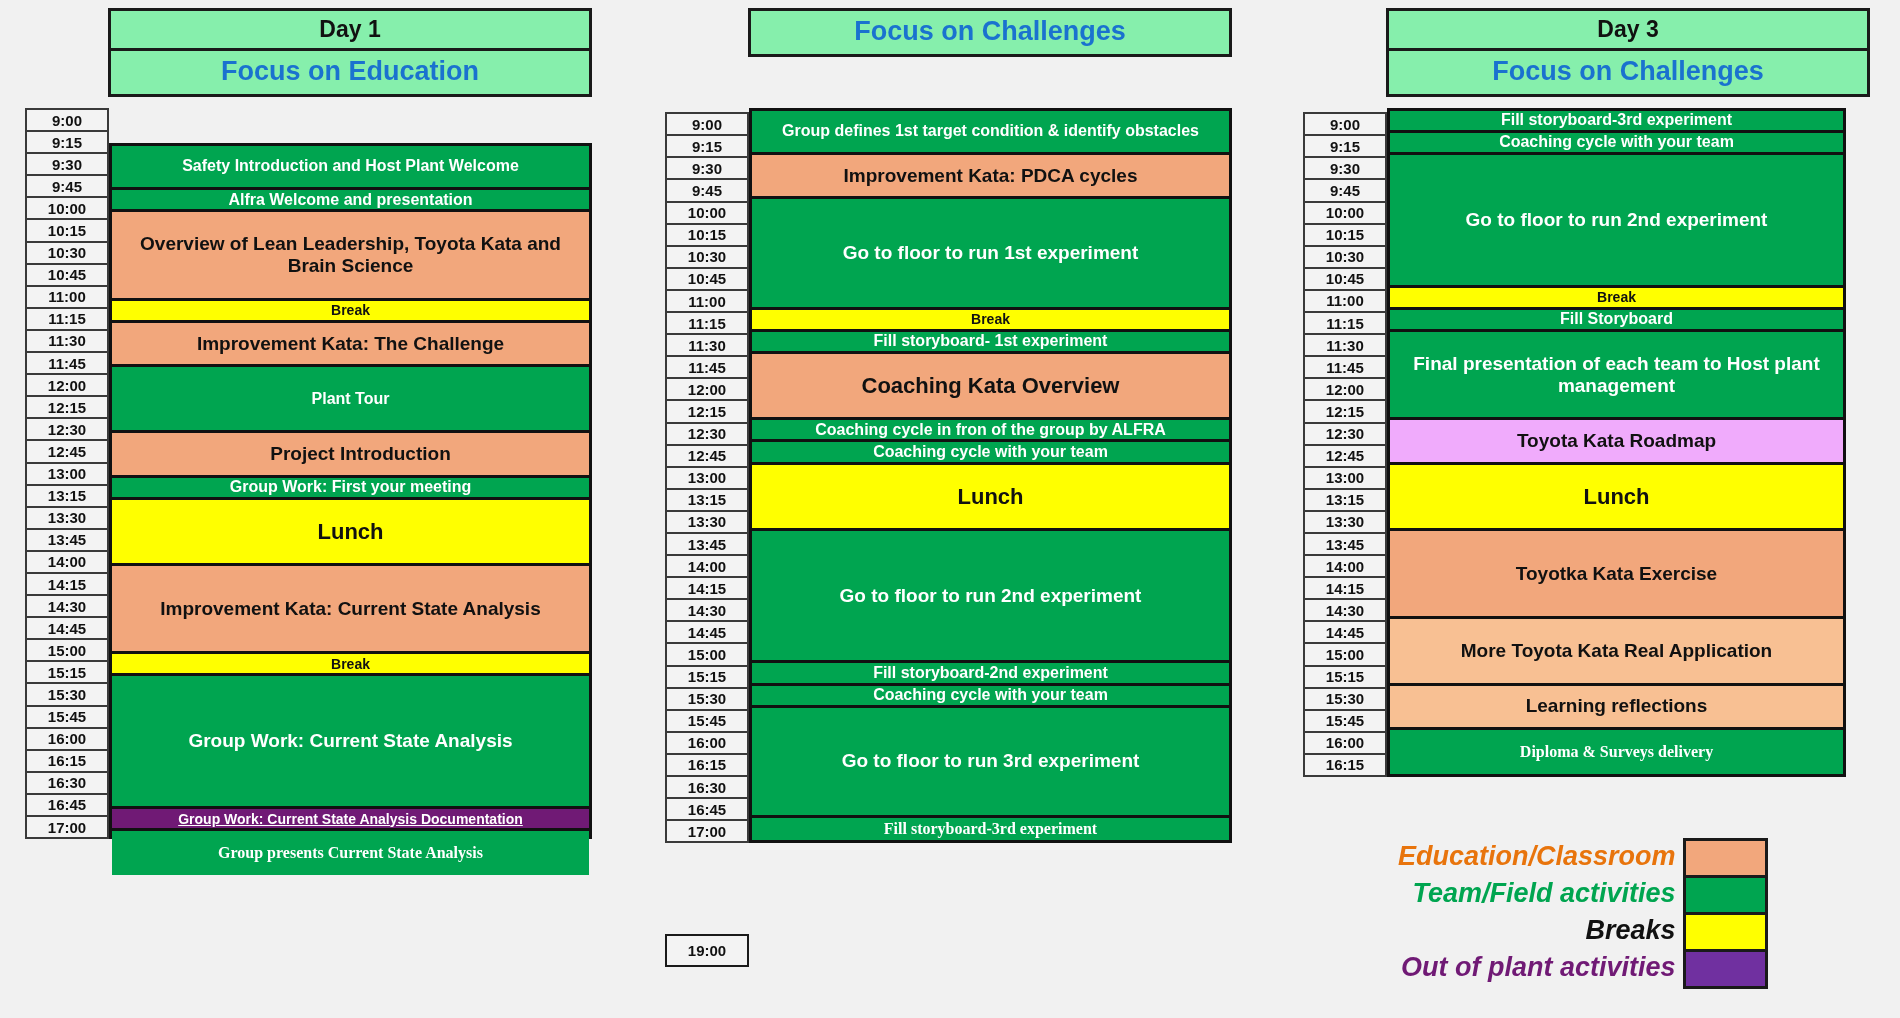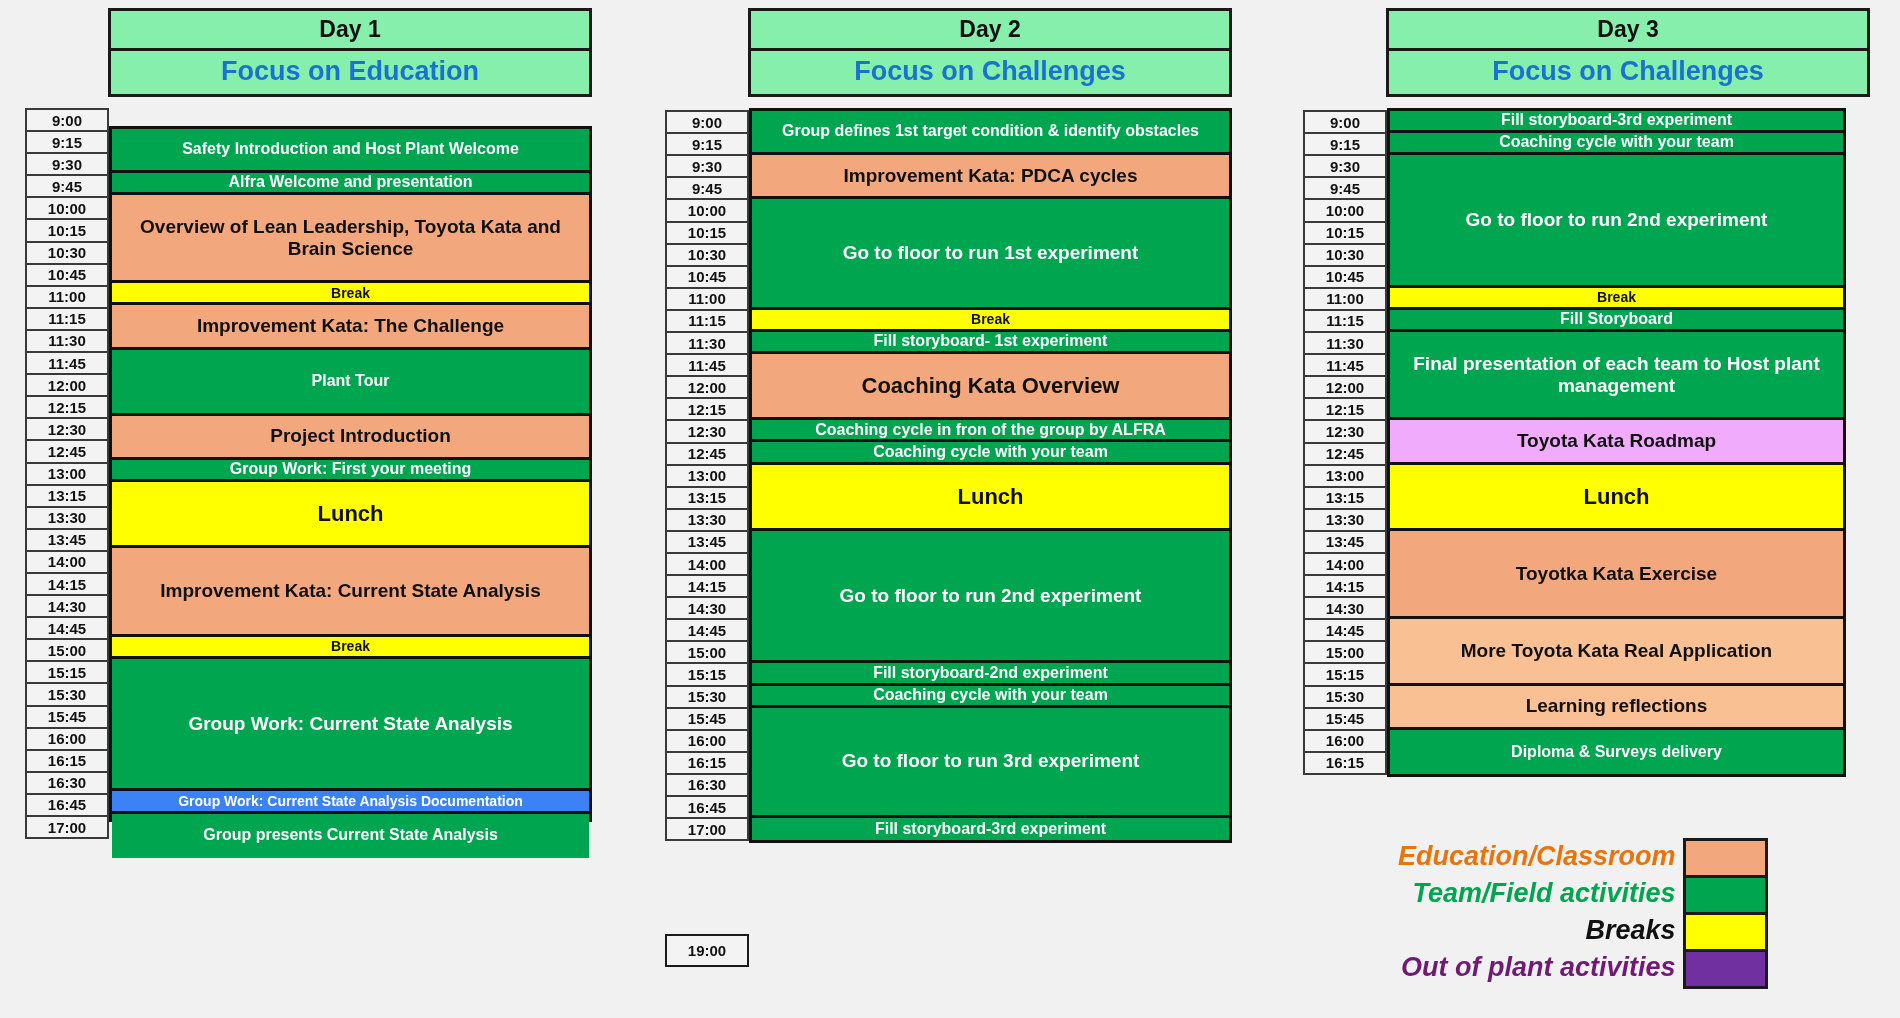--- a/index.html
+++ b/index.html
@@ -37,21 +37,21 @@
     font-size: 27px;
     color: #1a72cf;
     padding: 6px 0 9px 0;
     line-height: 1.05;
   }
 
   
   .sched {
     position: absolute;
     display: flex;
-    align-items: center;
+    align-items: flex-end;
   }
   .time-col {
     width: 84px;
     flex: 0 0 84px;
     box-sizing: border-box;
     border: 2px solid #3a3a3a;
     border-bottom: none;
     background: #f3f3f3;
   }
   .time-cell {
@@ -83,21 +83,21 @@
     display: flex;
     align-items: center;
     justify-content: center;
     text-align: center;
     font-weight: bold;
     line-height: 1.15;
     padding: 0 10px;
     border-bottom: 3px solid #111;
     overflow: hidden;
   }
-  .block:last-child { border-bottom: none; }
+  .block:last-child { border-bottom: none; font-family: Liberation Serif, serif; }
 
   
   .fs-sm  { font-size: 14px; }
   .fs-md  { font-size: 16px; }
   .fs-lg  { font-size: 19px; }
   .fs-xl  { font-size: 22px; }
 
   
   .dinner {
     position: absolute;
@@ -216,26 +216,25 @@
         <div class="block fs-lg" style="flex: 0 0 88.4px; height: 88.4px; background: rgb(242, 167, 124); color: rgb(17, 17, 17);">Overview of Lean Leadership, Toyota Kata and Brain Science</div>
         <div class="block fs-sm" style="flex: 0 0 22.1px; height: 22.1px; background: rgb(255, 255, 0); color: rgb(17, 17, 17);">Break</div>
         <div class="block fs-lg" style="flex: 0 0 44.2px; height: 44.2px; background: rgb(242, 167, 124); color: rgb(17, 17, 17);">Improvement Kata: The Challenge</div>
         <div class="block fs-md" style="flex: 0 0 66.3px; height: 66.3px; background: rgb(0, 165, 80); color: rgb(255, 255, 255);">Plant Tour</div>
         <div class="block fs-lg" style="flex: 0 0 44.2px; height: 44.2px; background: rgb(242, 167, 124); color: rgb(17, 17, 17); padding-left: 30px;">Project Introduction</div>
         <div class="block fs-md" style="flex: 0 0 22.1px; height: 22.1px; background: rgb(0, 165, 80); color: rgb(255, 255, 255);">Group Work: First your meeting</div>
         <div class="block fs-xl" style="flex: 0 0 66.3px; height: 66.3px; background: rgb(255, 255, 0); color: rgb(17, 17, 17);">Lunch</div>
         <div class="block fs-lg" style="flex: 0 0 88.4px; height: 88.4px; background: rgb(242, 167, 124); color: rgb(17, 17, 17);">Improvement Kata: Current State Analysis</div>
         <div class="block fs-sm" style="flex: 0 0 22.1px; height: 22.1px; background: rgb(255, 255, 0); color: rgb(17, 17, 17);">Break</div>
         <div class="block fs-lg" style="flex: 0 0 132.6px; height: 132.6px; background: rgb(0, 165, 80); color: rgb(255, 255, 255);">Group Work: Current State Analysis</div>
-        <div class="block fs-sm" style="flex: 0 0 22.1px; height: 22.1px; background: #3b82f6; color: rgb(255, 255, 255);">Group Work: Current State Analysis Documentation</div>
+        <div class="block fs-sm" style="flex: 0 0 22.1px; height: 22.1px; background: #701a75; color: rgb(255, 255, 255); text-decoration: underline;">Group Work: Current State Analysis Documentation</div>
         <div class="block fs-md" style="flex: 0 0 44.2px; height: 44.2px; background: rgb(0, 165, 80); color: rgb(255, 255, 255);">Group presents Current State Analysis</div>
       </div>
     </div>
     <div class="day-header" style="position: absolute; left: 748px; top: 8px; width: 484px;">
-      <div class="day-header-title">Day 2</div>
       <div class="day-header-focus" style="color: rgb(26, 114, 207);">Focus on Challenges</div>
     </div>
     <div class="sched" style="left: 665px; top: 108px; width: 567px;">
       <div class="time-col">
         <div class="time-cell" style="height: 22.1px;">9:00</div>
         <div class="time-cell" style="height: 22.1px;">9:15</div>
         <div class="time-cell" style="height: 22.1px;">9:30</div>
         <div class="time-cell" style="height: 22.1px;">9:45</div>
         <div class="time-cell" style="height: 22.1px;">10:00</div>
         <div class="time-cell" style="height: 22.1px;">10:15</div>

